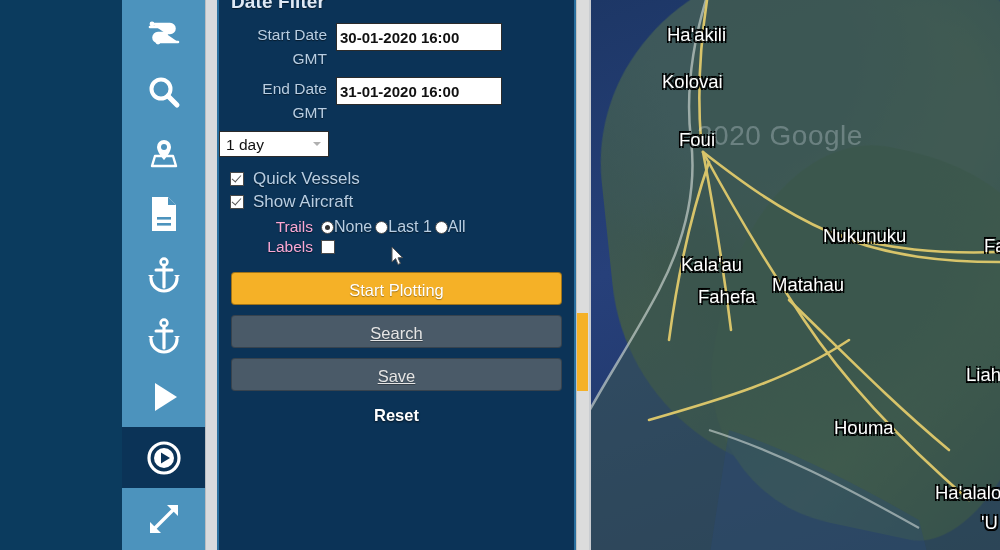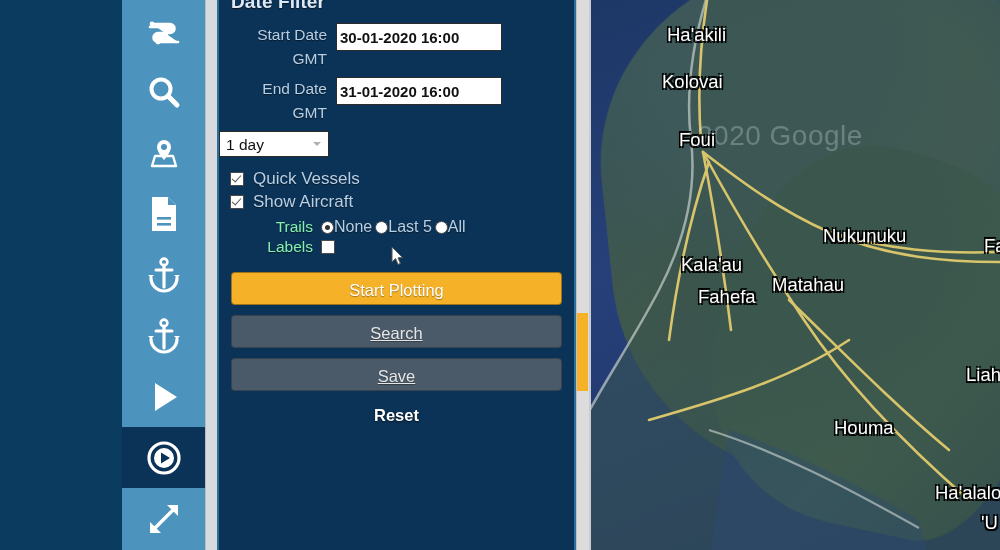--- a/index.html
+++ b/index.html
@@ -158,21 +158,21 @@
     text-shadow: 0 1px 1px rgba(0,0,0,.5);
   }
 
   
   .trails-row, .labels-row {
     display: flex; align-items: center;
     margin-bottom: 2px;
   }
   .mini-label {
     width: 94px; text-align: right; padding-right: 8px;
-    color: #86efac; font-size: 15.5px;
+    color: #f9a8d4; font-size: 15.5px;
     text-shadow: 0 1px 1px rgba(0,0,0,.5);
   }
   .radio-group { display: flex; align-items: center; }
   .radio-opt { display: flex; align-items: center; }
   .rad {
     width: 13px; height: 13px; border-radius: 50%;
     background: #fff; border: 1px solid #4a4a4a;
     box-sizing: border-box; position: relative;
     flex: 0 0 auto;
   }
@@ -460,21 +460,21 @@
 
       <div class="trails-row" style="margin-top:6px;">
         <div class="mini-label">Trails</div>
         <div class="radio-group">
           <span class="radio-opt">
             <span class="rad selected"></span>
             <span class="radio-text">None</span>
           </span>
           <span class="radio-opt">
             <span class="rad"></span>
-            <span class="radio-text">Last 5</span>
+            <span class="radio-text">Last 1</span>
           </span>
           <span class="radio-opt">
             <span class="rad"></span>
             <span class="radio-text">All</span>
           </span>
         </div>
       </div>
 
       <div class="labels-row">
         <div class="mini-label">Labels</div>

